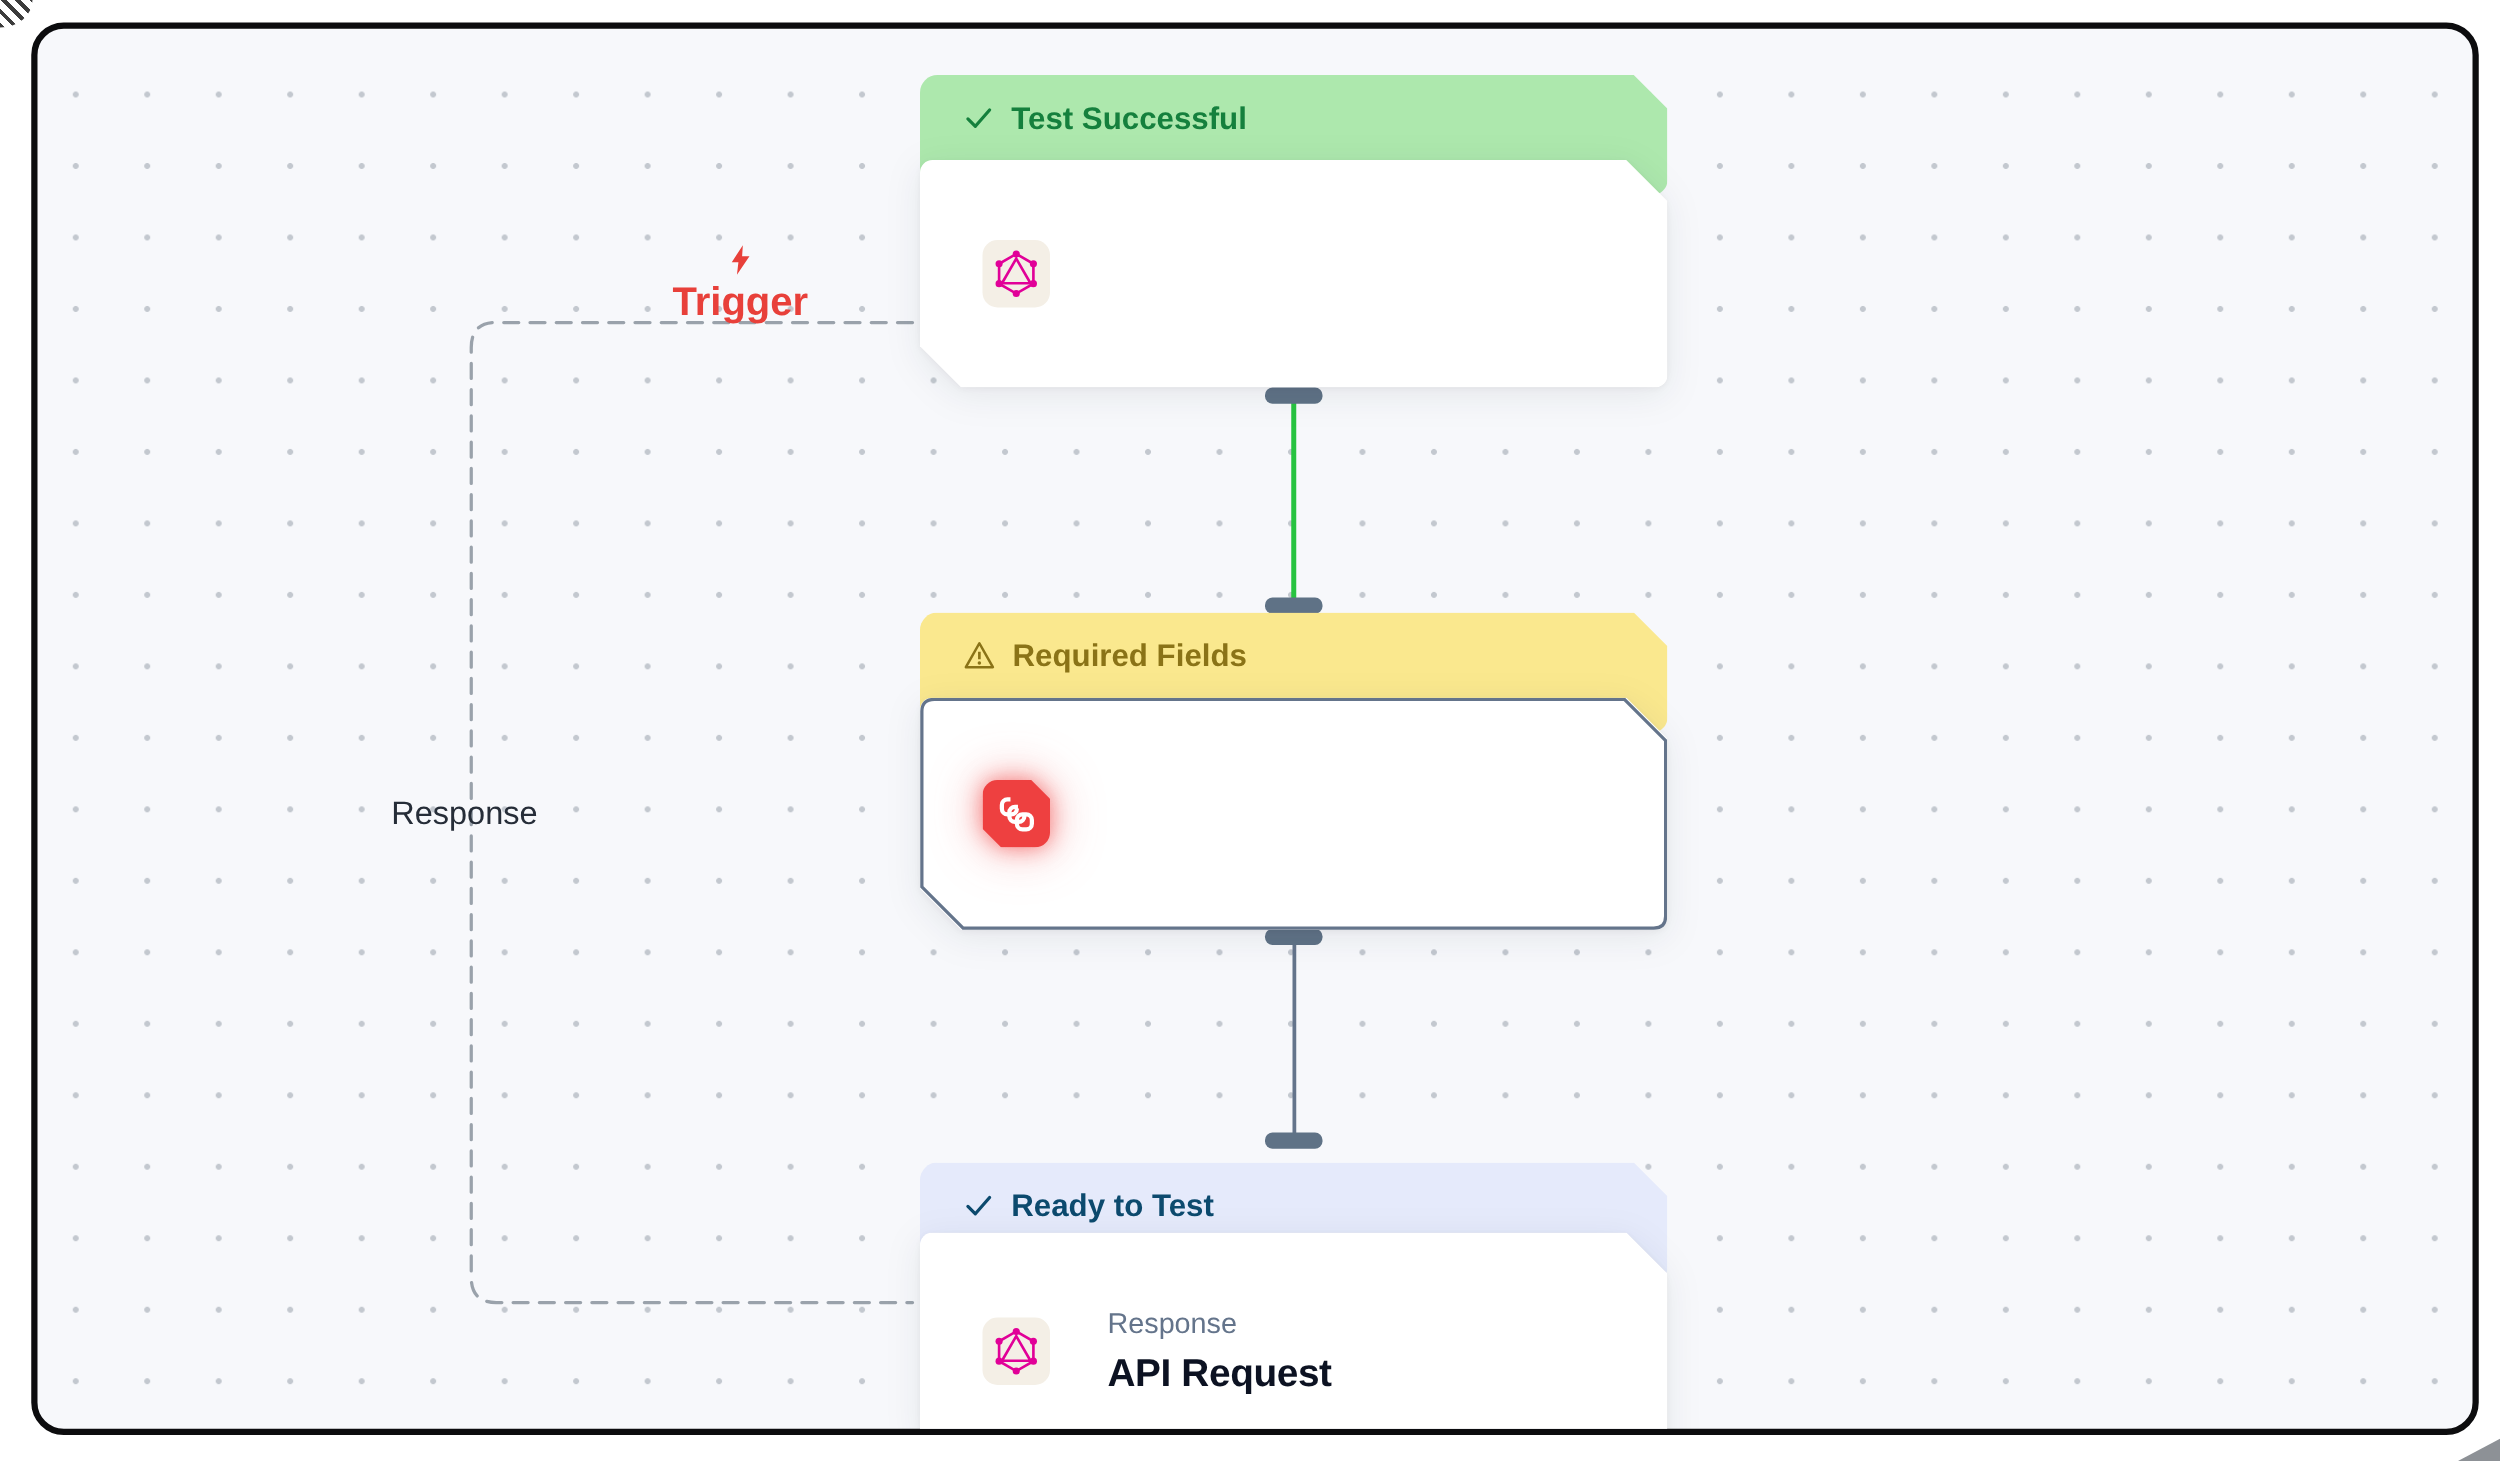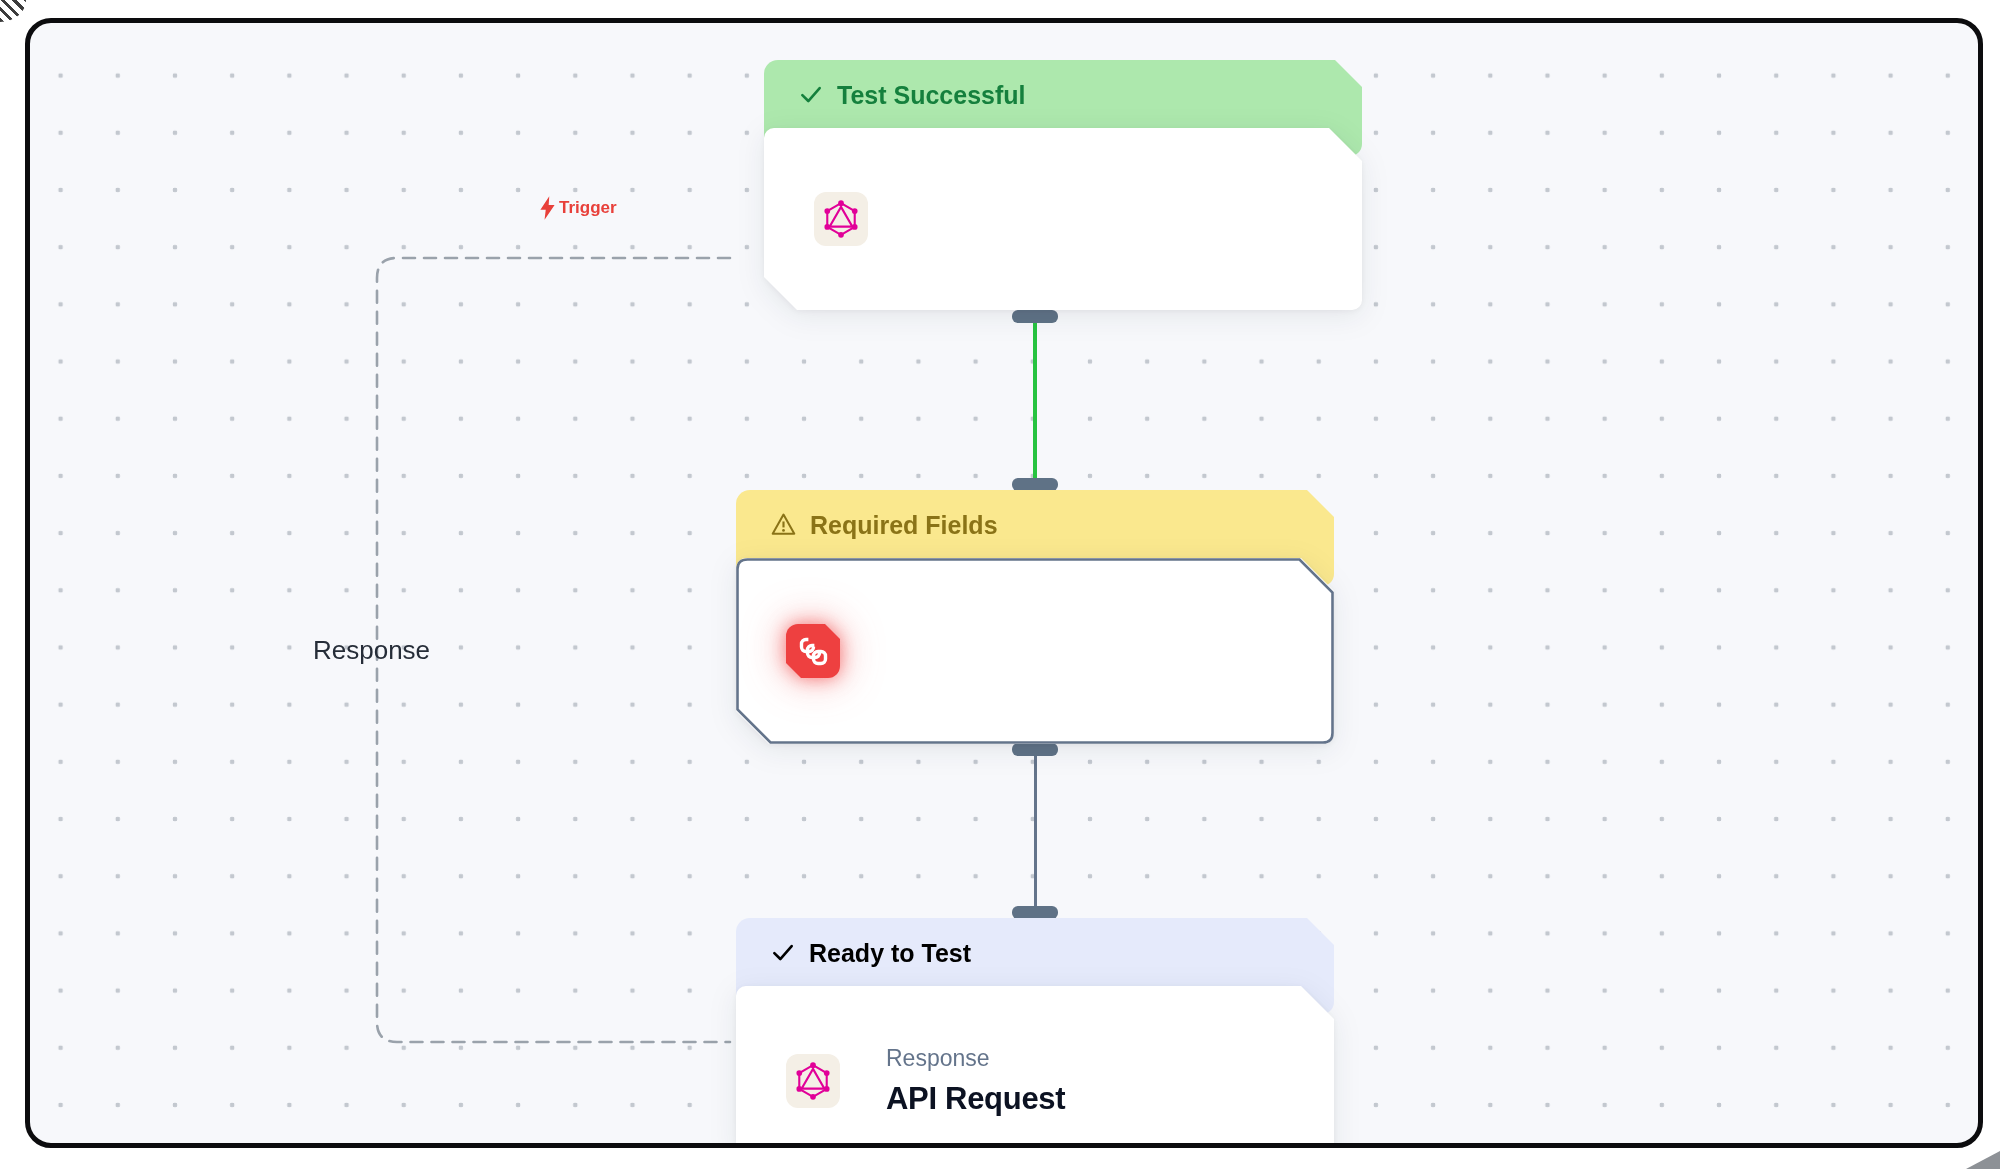--- a/index.html
+++ b/index.html
@@ -24,21 +24,21 @@
     border-bottom-right-radius:100%;
   }
   .artifact-br{
     position:absolute;right:0;bottom:0;width:0;height:0;
     border-left:34px solid transparent;border-bottom:18px solid #8d9196;
   }
   
   .loop-svg{position:absolute;left:0;top:0;pointer-events:none;}
   .edge-label-trigger{
     position:absolute;left:508px;top:172px;display:flex;align-items:center;gap:2px;
-    color:#e8403a;font-size:17px;font-weight:700;z-index:4;
+    color:#e8403a;font-size:32px;font-weight:700;z-index:4;flex-direction:column;
   }
   .edge-label-response{
     position:absolute;left:283px;top:612px;
     color:#262d38;font-size:26px;font-weight:400;z-index:4;
   }
   
   .edge-line{position:absolute;z-index:1;}
   .edge-green{left:1003px;top:293px;width:4px;height:168px;background:#27c340;}
   .edge-gray{left:1004px;top:729px;width:3px;height:156px;background:#64748b;}
   .handle{
@@ -50,21 +50,21 @@
   .node{position:absolute;left:706px;width:598px;z-index:3;}
   .status-tab{
     position:absolute;left:0;top:0;width:598px;height:96px;box-sizing:border-box;
     clip-path:polygon(0 0,calc(100% - 27px) 0,100% 27px,100% 100%,0 100%);
     border-radius:14px 0 12px 0;
     display:flex;align-items:flex-start;gap:13px;padding:20px 0 0 34px;
     font-size:25px;font-weight:600;line-height:30px;
   }
   .status-green{background:#ade8ad;color:#15803d;}
   .status-yellow{background:#fae88e;color:#8a7317;}
-  .status-blue{background:#e5eafb;color:#000000;}
+  .status-blue{background:#e5eafb;color:#0c4a6e;margin-top:12px;}
   .status-tab svg{flex:0 0 auto;margin-top:1px;}
   .card-shadow{filter:drop-shadow(0 6px 14px rgba(15,23,42,.08)) drop-shadow(0 1px 3px rgba(15,23,42,.05));}
   .card{
     position:absolute;left:0;width:598px;top:68px;background:#ffffff;
     clip-path:polygon(0 0,calc(100% - 33px) 0,100% 33px,100% 100%,33px 100%,0 calc(100% - 33px));
     border-radius:10px;
   }
   .card-outline-svg{position:absolute;left:0;top:0;pointer-events:none;}
   .card-body{
     position:absolute;inset:0;display:flex;align-items:center;gap:46px;
@@ -104,21 +104,21 @@
   </div>
   <div class="edge-label-response">Response</div>
 
   <div class="edge-line edge-green"></div>
   <div class="edge-line edge-gray"></div>
   <div class="handle h1"></div>
   <div class="handle h2"></div>
   <div class="handle h3"></div>
   <div class="handle h4"></div>
 
-  <div class="node" style="top:37px;height:250px;margin-left:28px;">
+  <div class="node" style="top:37px;height:250px;">
     <div class="status-tab status-green">
       <svg width="26" height="26" viewBox="0 0 24 24">
         <path d="M4 13 L9.5 18.5 L20 6.5" fill="none" stroke="currentColor" stroke-width="2.4" stroke-linecap="round" stroke-linejoin="round"></path>
       </svg>
       <span>Test Successful</span>
     </div>
     <div class="card-shadow">
       <div class="card" style="height:182px;">
         <div class="card-body">
           <div class="icon-box">

